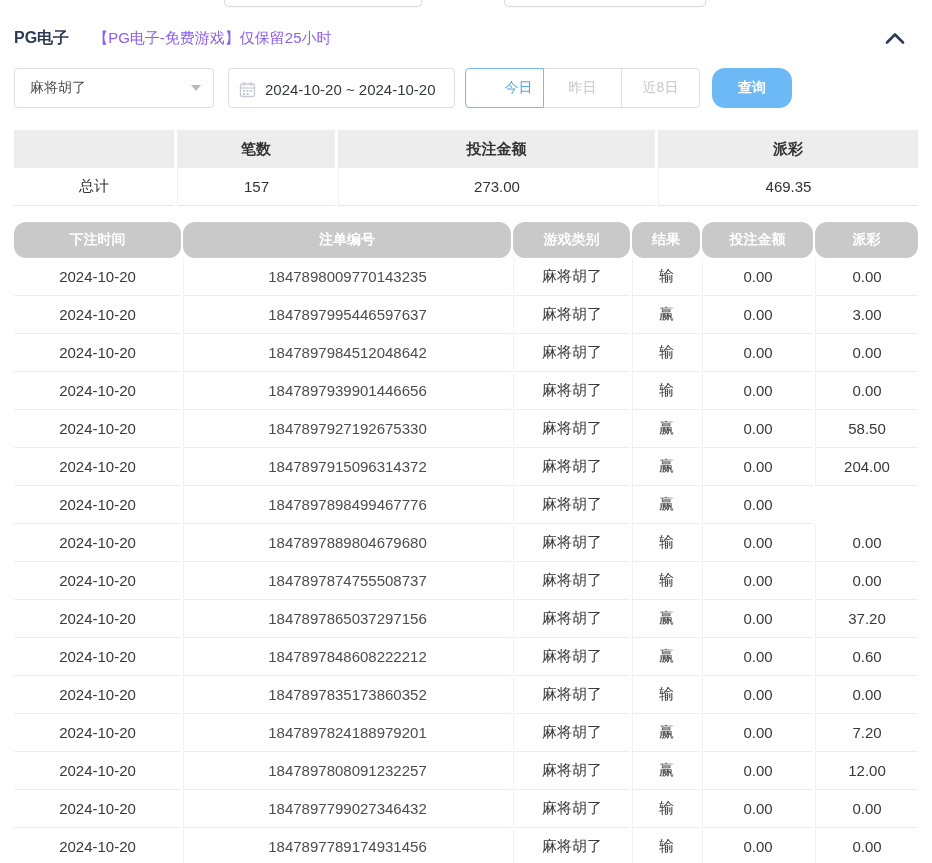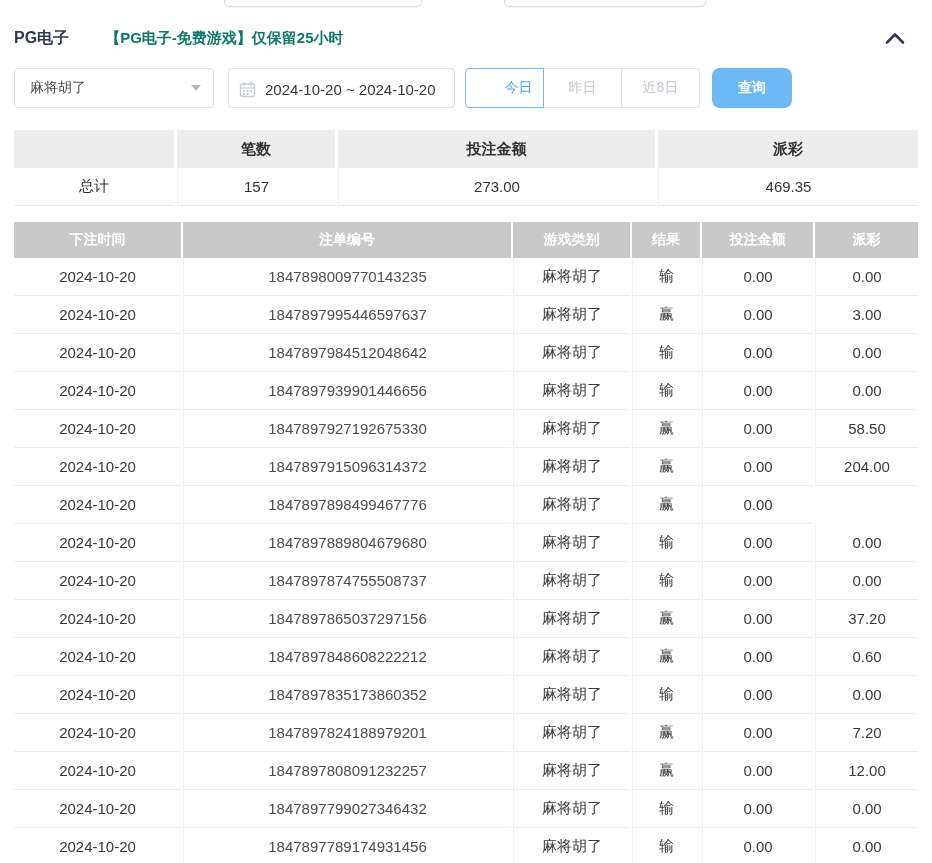--- a/index.html
+++ b/index.html
@@ -10,21 +10,21 @@
   
   .top-strip { position: relative; height: 8px; }
   .ghost-input { position: absolute; top: -31px; height: 38px; background: #fff;
                  border: 1px solid #d8dbe2; border-radius: 5px; box-shadow: 0 1px 1px rgba(0,0,0,0.03); }
   .ghost-1 { left: 210px; width: 198px; }
   .ghost-2 { left: 490px; width: 202px; }
 
   
   .section-header { margin-top: 17px; display: flex; align-items: center; height: 26px; }
   .sec-title { font-size: 16px; font-weight: bold; color: #2e3a55; }
-  .sec-notice { margin-left: 36px; font-size: 15px; font-weight: bold; color: #0f766e; }
+  .sec-notice { margin-left: 24px; font-size: 15px; font-weight: normal; color: #8b5cf6; }
   .collapse-btn { margin-left: auto; margin-right: 12px; background: none; border: none; cursor: pointer; line-height: 0; }
 
   
   .filter-row { margin-top: 17px; display: flex; align-items: center; height: 40px; }
   .select-box { width: 200px; height: 40px; border: 1px solid #dcdfe6; border-radius: 4px;
                 display: flex; align-items: center; padding: 0 12px 0 15px; cursor: pointer; background: #fff; }
   .select-value { font-size: 14px; color: #4a4d53; }
   .caret-down { margin-left: auto; width: 0; height: 0; border-left: 5px solid transparent;
                 border-right: 5px solid transparent; border-top: 6px solid #b4b8c1; }
   .date-box { margin-left: 14px; width: 227px; height: 40px; border: 1px solid #dcdfe6; border-radius: 4px;
@@ -34,36 +34,36 @@
 
   .btn-group { margin-left: 10px; display: flex; }
   .btn-group button { height: 40px; width: 79px; background: #fff; border: 1px solid #dcdfe6;
                       font-size: 14px; color: #c3c7cf; cursor: pointer; margin-left: -1px; position: relative;
                       font-family: inherit; }
   .btn-group button.active { border-color: #79b8f1; color: #54a5e9; z-index: 2; margin-left: 0; padding-left: 28px; }
   .btn-group button:first-child { border-radius: 4px 0 0 4px; }
   .btn-group button:last-child { border-radius: 0 4px 4px 0; }
 
   .query-btn { margin-left: 12px; width: 80px; height: 40px; background: #6cb9f5; border: none;
-               border-radius: 8px; color: #fff; font-size: 14px; font-weight: bold; cursor: pointer;
+               border-radius: 13px; color: #fff; font-size: 14px; font-weight: bold; cursor: pointer;
                font-family: inherit; }
 
   
   .sum-table { margin-top: 22px; }
   .sum-row { display: grid; grid-template-columns: 160px 158px 317px 1fr; column-gap: 3px; }
   .sum-row .cell { height: 38px; display: flex; align-items: center; justify-content: center; }
   .sum-head .cell { background: #ededed; font-size: 15px; font-weight: 600; color: #333; }
   .sum-body .cell { background: #fff; font-size: 15px; color: #333; border-bottom: 1px solid #e7e7e7; }
   .sum-body .cell + .cell { border-left: 1px solid #f1f1f1; }
 
   
   .main-table { margin-top: 16px; }
   .mt-grid { display: grid; grid-template-columns: 167px 328px 117px 68px 111px 1fr; column-gap: 2px; }
   .mt-head .cell { background: #c9c9c9; color: #fff; height: 36px; display: flex; align-items: center;
-                   justify-content: center; font-size: 14px; font-weight: 600; }
+                   justify-content: center; font-size: 14px; font-weight: 600; border-radius: 12px; }
   .trow .td { background: #fff; height: 38px; display: flex; align-items: center; justify-content: center;
               font-size: 15px; color: #393939; border-bottom: 1px solid #ededed; }
   .trow .td + .td { border-left: 1px solid #f2f2f2; }
   .trow .td.c-order { color: #4d4d4d; }
 </style>
 </head>
 <body>
 
 <div class="page">
 

